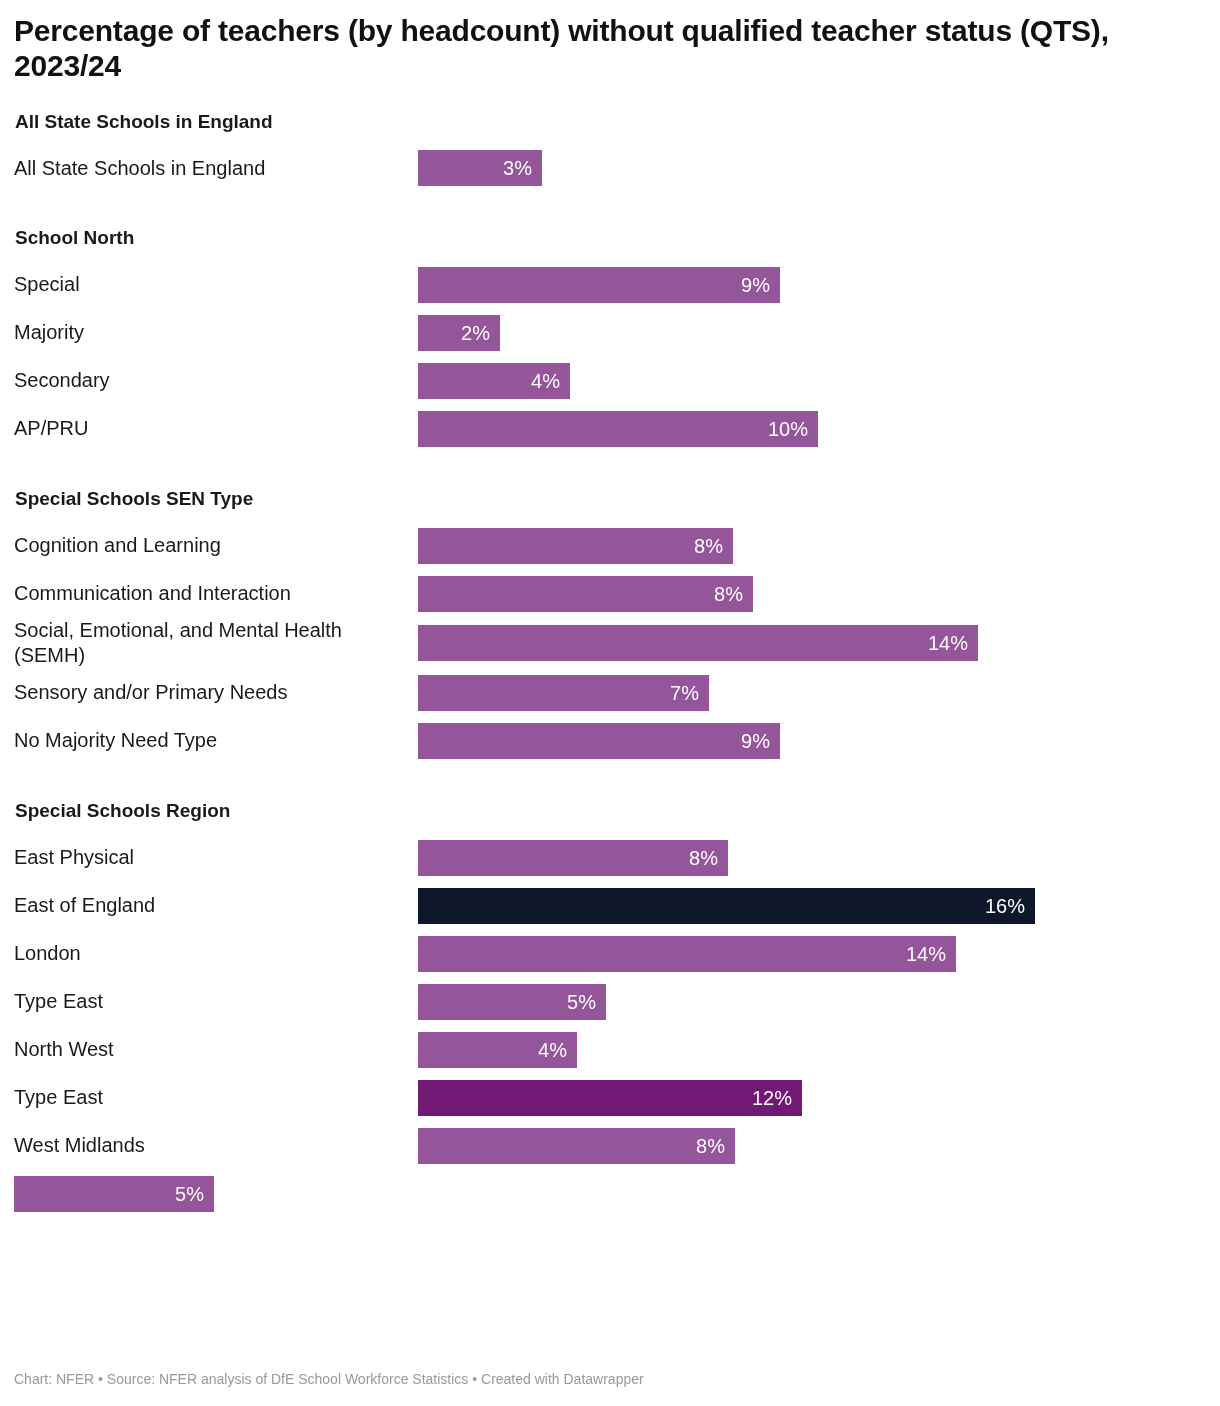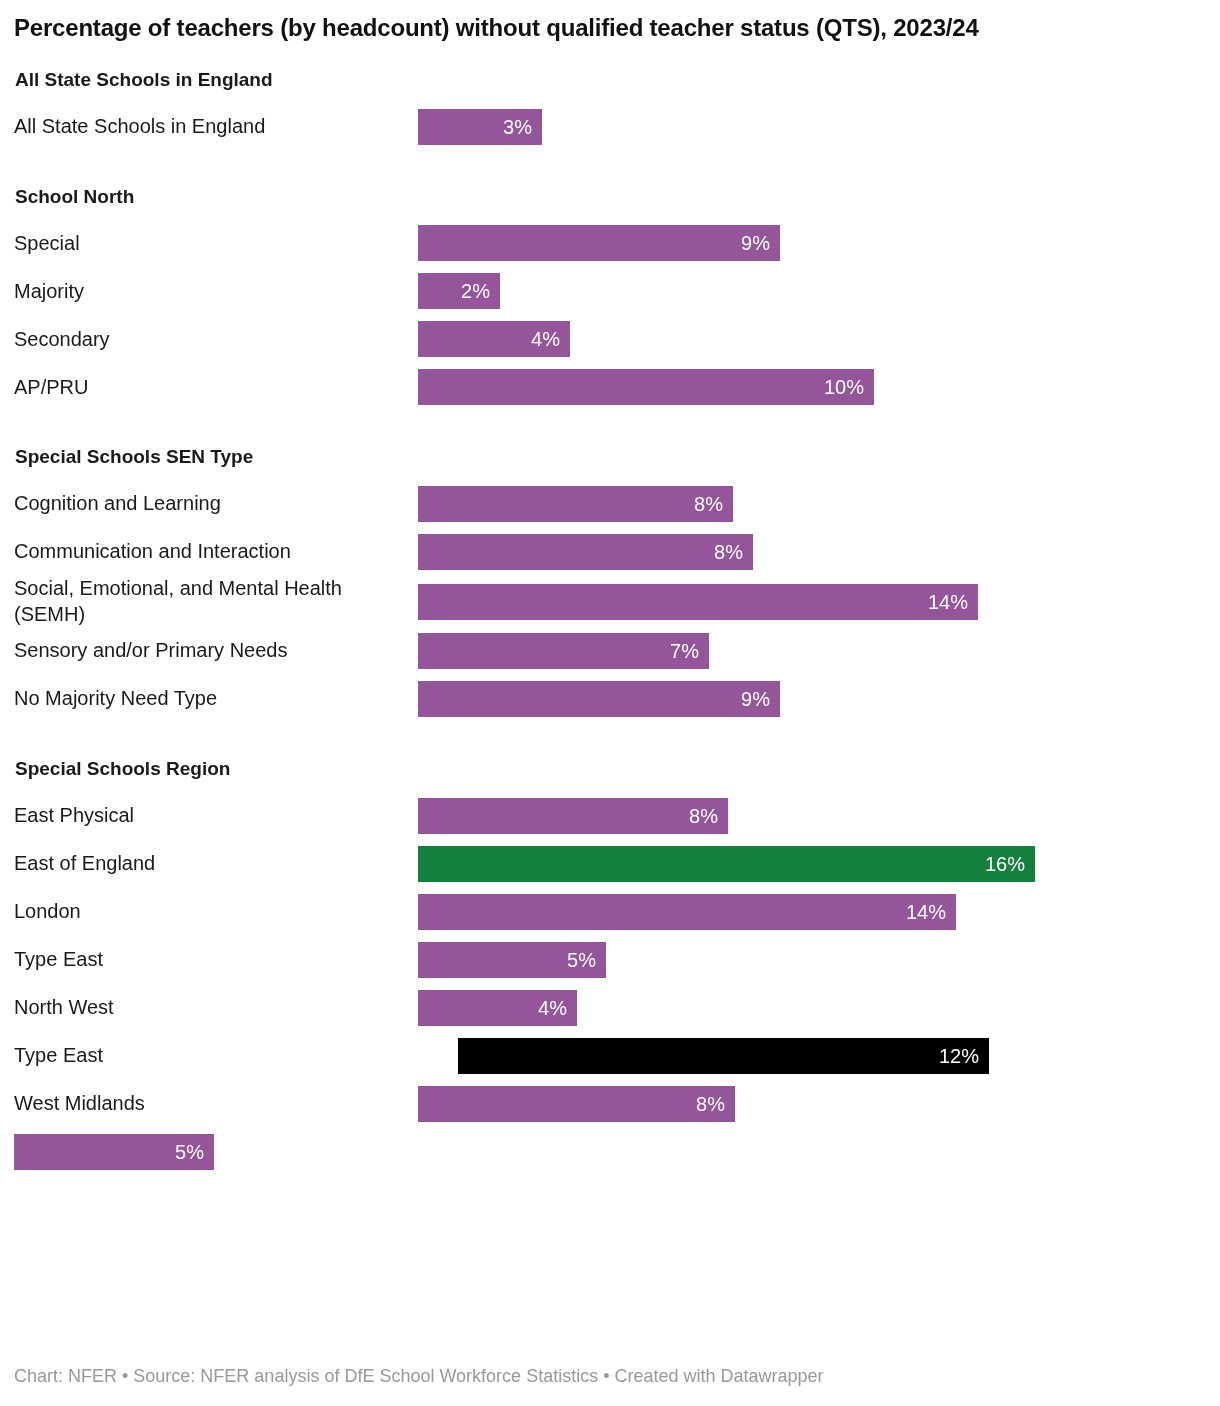--- a/index.html
+++ b/index.html
@@ -22,21 +22,21 @@
     height: 1406px;
     box-sizing: border-box;
     padding: 0 14px;
   }
 
   
   .title-block {
     padding-top: 14px;
   }
   .chart-title {
-    font-size: 24px;
+    font-size: 30px;
     line-height: 1.16;
     font-weight: bold;
     letter-spacing: -0.2px;
     color: #111111;
     margin: 0;
     max-width: 1140px;
   }
 
   
   .groups {
@@ -94,21 +94,21 @@
     line-height: 1;
     white-space: nowrap;
   }
 
   
   .footer {
     position: absolute;
     left: 14px;
     right: 14px;
     bottom: 18px;
-    font-size: 18px;
+    font-size: 14px;
     line-height: 1.3;
     color: #999999;
   }
 </style>
 </head>
 <body>
 
 <div class="chart-root">
 
   <div class="title-block">
@@ -149,21 +149,21 @@
           <div class="row-label">Secondary</div>
           <div class="row-barwrap">
             <div class="bar" style="background: rgb(149, 85, 155); width: 152px;">
               <span class="bar-value">4%</span>
             </div>
           </div>
         </div>
         <div class="row">
           <div class="row-label">AP/PRU</div>
           <div class="row-barwrap">
-            <div class="bar" style="background: rgb(149, 85, 155); width: 456px;">
+            <div class="bar" style="background: rgb(149, 85, 155); width: 400px;">
               <span class="bar-value">10%</span>
             </div>
           </div>
         </div>
       </div>
       <div class="group">
         <div class="group-header">Special Schools SEN Type</div>
         <div class="row">
           <div class="row-label">Cognition and Learning</div>
           <div class="row-barwrap">
@@ -211,21 +211,21 @@
           <div class="row-label">East Physical</div>
           <div class="row-barwrap">
             <div class="bar" style="background: rgb(149, 85, 155); width: 310px;">
               <span class="bar-value">8%</span>
             </div>
           </div>
         </div>
         <div class="row">
           <div class="row-label">East of England</div>
           <div class="row-barwrap">
-            <div class="bar" style="background: #15803d; width: 617px;">
+            <div class="bar" style="background: #0f172a; width: 617px;">
               <span class="bar-value">16%</span>
             </div>
           </div>
         </div>
         <div class="row">
           <div class="row-label">London</div>
           <div class="row-barwrap">
             <div class="bar" style="background: rgb(149, 85, 155); width: 538px;">
               <span class="bar-value">14%</span>
             </div>
@@ -243,21 +243,21 @@
           <div class="row-label">North West</div>
           <div class="row-barwrap">
             <div class="bar" style="background: rgb(149, 85, 155); width: 159px;">
               <span class="bar-value">4%</span>
             </div>
           </div>
         </div>
         <div class="row">
           <div class="row-label">Type East</div>
           <div class="row-barwrap">
-            <div class="bar" style="background: #000000; width: 531px; margin-left: 40px;">
+            <div class="bar" style="background: #701a75; width: 384px;">
               <span class="bar-value">12%</span>
             </div>
           </div>
         </div>
         <div class="row">
           <div class="row-label">West Midlands</div>
           <div class="row-barwrap">
             <div class="bar" style="background: rgb(149, 85, 155); width: 317px;">
               <span class="bar-value">8%</span>
             </div>

